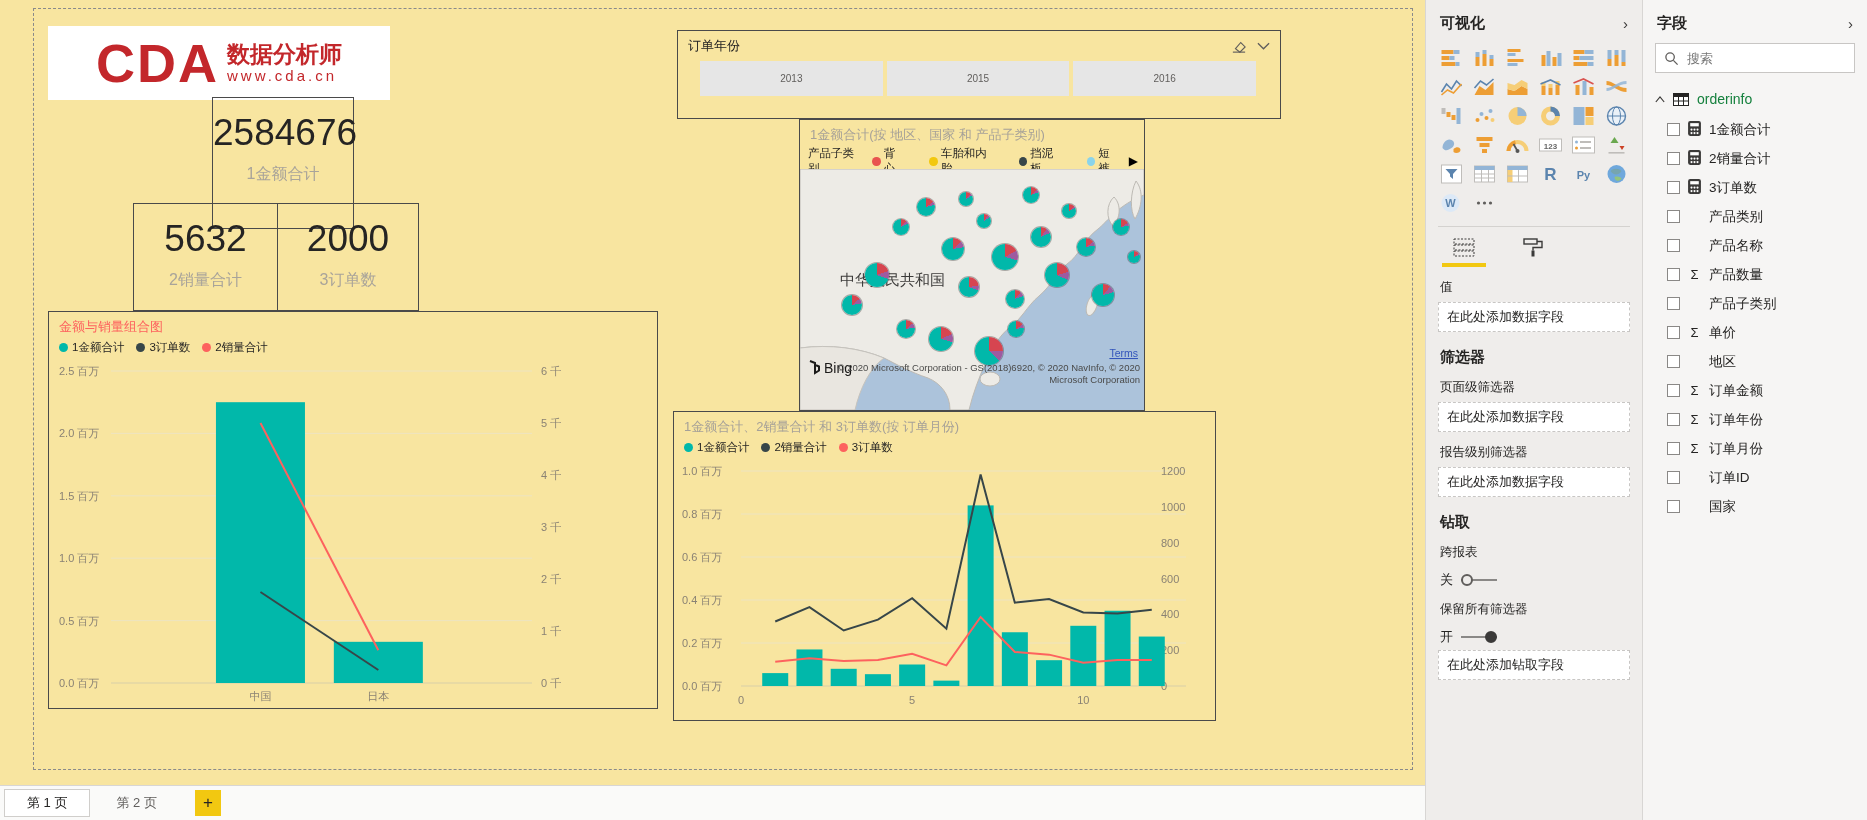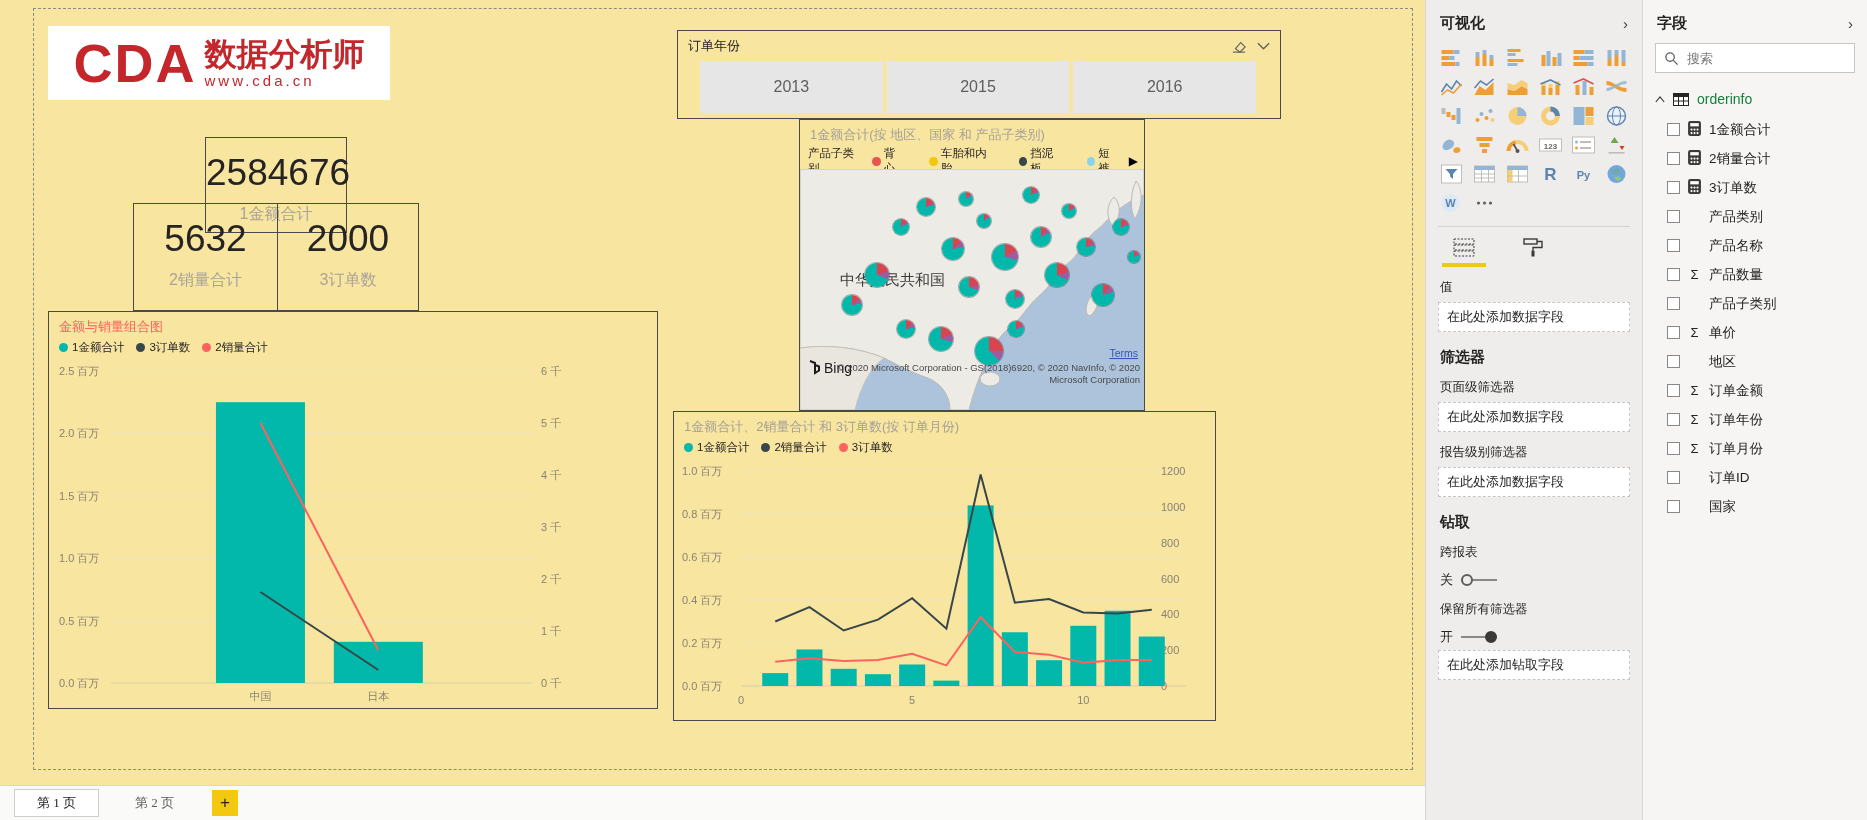--- a/index.html
+++ b/index.html
@@ -8,21 +8,21 @@
 
   
   .canvas { position:absolute; left:0; top:0; width:1425px; height:785px; background:#F8E5A0; }
   .page-border { position:absolute; left:33px; top:8px; width:1380px; height:762px; border:1px dashed #8a8a8a; pointer-events:none; }
 
   .visual { position:absolute; border:1px solid #4a4a4a; }
 
   .logo { position:absolute; left:48px; top:26px; width:342px; height:74px; background:#fff; border:none; display:flex; align-items:center; justify-content:center; gap:8px; }
   .logo .cda { color:#C3272B; font-size:54px; font-weight:800; letter-spacing:2px; line-height:1; }
   .logo .brandcol { display:flex; flex-direction:column; align-items:flex-start; }
-  .logo .brand { color:#C3272B; font-size:32px; font-weight:800; line-height:1.1; }
+  .logo .brand { color:#C3272B; font-size:23px; font-weight:800; line-height:1.1; }
   .logo .url { color:#C3272B; font-size:15px; letter-spacing:3px; }
 
   .kpi { text-align:center; background:transparent; }
   .kpi .val { font-size:37px; color:#252423; margin-top:14px; }
   .kpi .lab { font-size:16px; color:#A9A49A; margin-top:10px; }
 
   .chart-title { position:absolute; left:10px; top:6px; font-size:13px; color:#A6A198; white-space:nowrap; }
   .chart-title.red { color:#FD625E; }
   .legend { position:absolute; left:10px; top:28px; display:flex; gap:12px; font-size:11.5px; color:#252423; align-items:center; white-space:nowrap; }
   .legend .item { display:flex; align-items:center; gap:4px; }
@@ -31,21 +31,21 @@
   .combo-left { left:48px; top:311px; width:610px; height:398px; }
   .combo-month { left:673px; top:411px; width:543px; height:310px; }
   .combo-left svg, .combo-month svg { position:absolute; left:0; top:0; }
 
   
   .slicer { left:677px; top:30px; width:604px; height:89px; }
   .slicer-head { display:flex; justify-content:space-between; align-items:center; padding:6px 10px 2px 10px; }
   .slicer-head .t { font-size:13px; color:#252423; }
   .slicer-icons { display:flex; gap:10px; align-items:center; }
   .slicer-btns { display:flex; gap:4px; padding:4px 24px 0 22px; }
-  .slicer-btns .ybtn { flex:1; height:52px; background:#E6E6E6; color:#605E5C; font-size:16px; display:flex; align-items:center; justify-content:center; cursor:pointer; }
+  .slicer-btns .ybtn { flex:1; height:35px; background:#E6E6E6; color:#605E5C; font-size:10px; display:flex; align-items:center; justify-content:center; cursor:pointer; }
 
   
   .mapvis { left:799px; top:119px; width:346px; height:292px; }
   .map-legend { position:absolute; left:8px; top:26px; right:6px; display:flex; gap:9px; font-size:11.5px; color:#252423; align-items:center; }
   .map-legend .lab { color:#252423; }
   .map-legend .item { display:flex; align-items:center; gap:3px; }
   .map-legend .dot { width:9px; height:9px; border-radius:50%; }
   .map-legend .arrow { margin-left:auto; color:#000; font-size:12px; }
   .map-area { position:absolute; left:0; top:49px; width:344px; height:241px; overflow:hidden; }
   .bubble { position:absolute; border-radius:50%; box-shadow:0 0 0 1px rgba(40,40,40,.35); }
@@ -79,41 +79,41 @@
   .search-box { display:flex; align-items:center; gap:8px; background:#fff; border:1px solid #C8C6C4; height:30px; padding:0 8px; margin-bottom:14px; }
   .search-box input { border:none; outline:none; font-size:13px; color:#252423; width:150px; background:transparent; font-family:"Liberation Sans",sans-serif; }
 
   .table-row { display:flex; align-items:center; gap:8px; font-size:14px; color:#15803d; padding:4px 0 8px 0; cursor:pointer; }
   .field-row { display:flex; align-items:center; gap:7px; height:29px; padding-left:12px; font-size:13.5px; color:#252423; cursor:pointer; }
   .checkbox { width:13px; height:13px; background:#fff; border:1px solid #8A8886; flex:none; }
   .ficon { width:15px; text-align:center; font-size:13px; color:#252423; flex:none; }
 
   
   .tabbar { position:absolute; left:0; top:785px; width:1425px; height:35px; background:#FAFAF9; border-top:1px solid #D8D6D4; display:flex; align-items:center; }
-  .ptab { height:28px; padding:7px 22px; display:flex; align-items:center; font-size:13px; color:#605E5C; cursor:pointer; margin-left:14px;font-family:Liberation Serif, serif; }
+  .ptab { height:28px; padding:7px 22px; display:flex; align-items:center; font-size:13px; color:#605E5C; cursor:pointer; margin-left:4px; }
   .ptab.active { background:#fff; border:1px solid #D0CECB; color:#252423; }
   .addpage { width:26px; height:26px; background:#F2C811; color:#252423; font-size:17px; display:flex; align-items:center; justify-content:center; margin-left:16px; cursor:pointer; }
 </style>
 </head>
 <body>
 
 <div class="app">
 
   <div class="canvas">
     <div class="page-border"></div>
 
     <div class="logo">
       <span class="cda">CDA</span>
       <span class="brandcol">
         <span class="brand">数据分析师</span>
         <span class="url">www.cda.cn</span>
       </span>
     </div>
 
-    <div class="visual kpi" style="left:205px; top:97px; width:142px; height:96px;margin-top:40px;">
+    <div class="visual kpi" style="left:212px; top:97px; width:142px; height:132px;">
       <div class="val">2584676</div>
       <div class="lab">1金额合计</div>
     </div>
     <div class="visual kpi" style="left:133px; top:203px; width:145px; height:108px;">
       <div class="val">5632</div>
       <div class="lab">2销量合计</div>
     </div>
     <div class="visual kpi" style="left:277px; top:203px; width:142px; height:108px;">
       <div class="val">2000</div>
       <div class="lab">3订单数</div>

